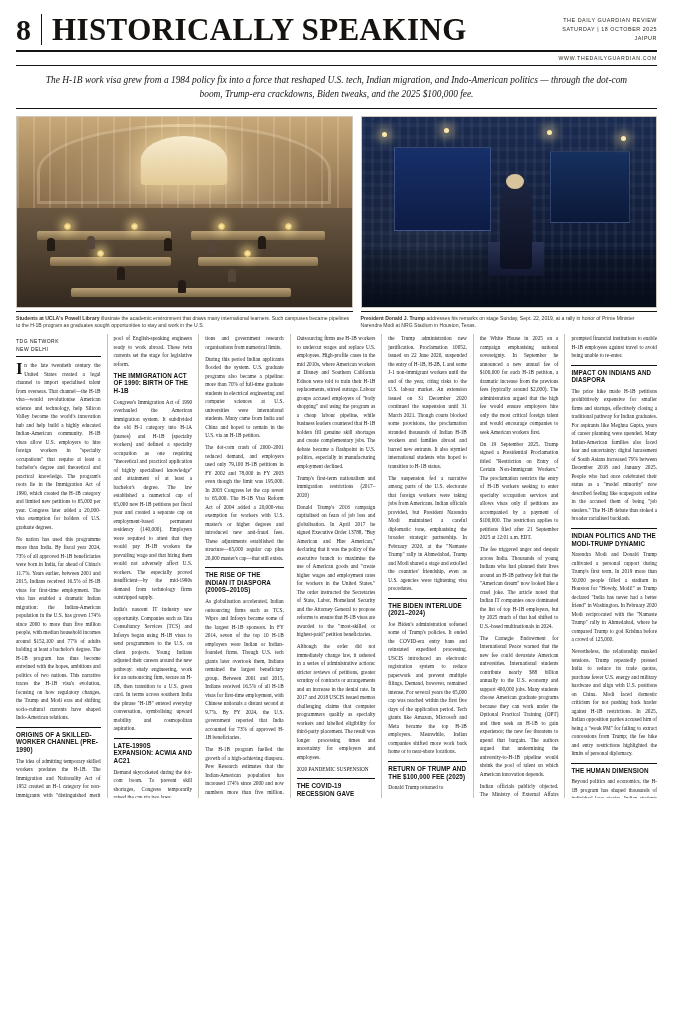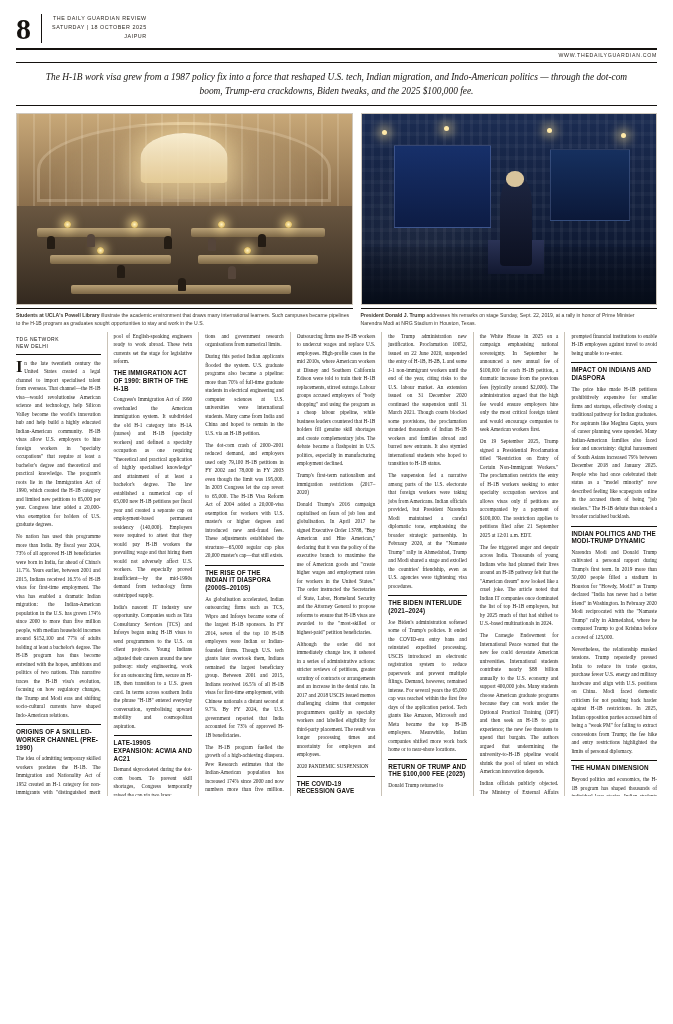--- a/index.html
+++ b/index.html
@@ -266,29 +266,30 @@
     padding: 1px 1.5px 0 0;
   }
 </style>
 </head>
 <body>
 
 <div class="page">
 
   <div class="masthead">
     <div class="page-num">8</div>
+    <div class="masthead-title">HISTORICALLY SPEAKING</div>
     <div class="masthead-right">
       <div>THE DAILY GUARDIAN REVIEW</div>
       <div>SATURDAY | 18 OCTOBER 2025</div>
       <div>JAIPUR</div>
     </div>
   </div>
   <div class="masthead-url">WWW.THEDAILYGUARDIAN.COM</div>
 
-  <div class="deck">The H-1B work visa grew from a 1987 policy fix into a force that reshaped U.S. tech, Indian migration, and Indo-American politics — through the dot-com boom, Trump-era crackdowns, Biden tweaks, and the 2025 $100,000 fee.</div>
+  <div class="deck">The H-1B work visa grew from a 1984 policy fix into a force that reshaped U.S. tech, Indian migration, and Indo-American politics — through the dot-com boom, Trump-era crackdowns, Biden tweaks, and the 2025 $100,000 fee.</div>
 
   <div class="photo-row">
     <div class="photo-block photo-left">
       <div class="photo ph-left lib">
         <div class="lib-ceiling"></div>
         <div class="lib-arch"></div>
         <div class="lib-window"></div>
         <div class="lib-floor"></div>
         <div class="lib-table" style="left:6%; top:60%; width:40%;"></div>
         <div class="lib-table" style="left:52%; top:60%; width:40%;"></div>

